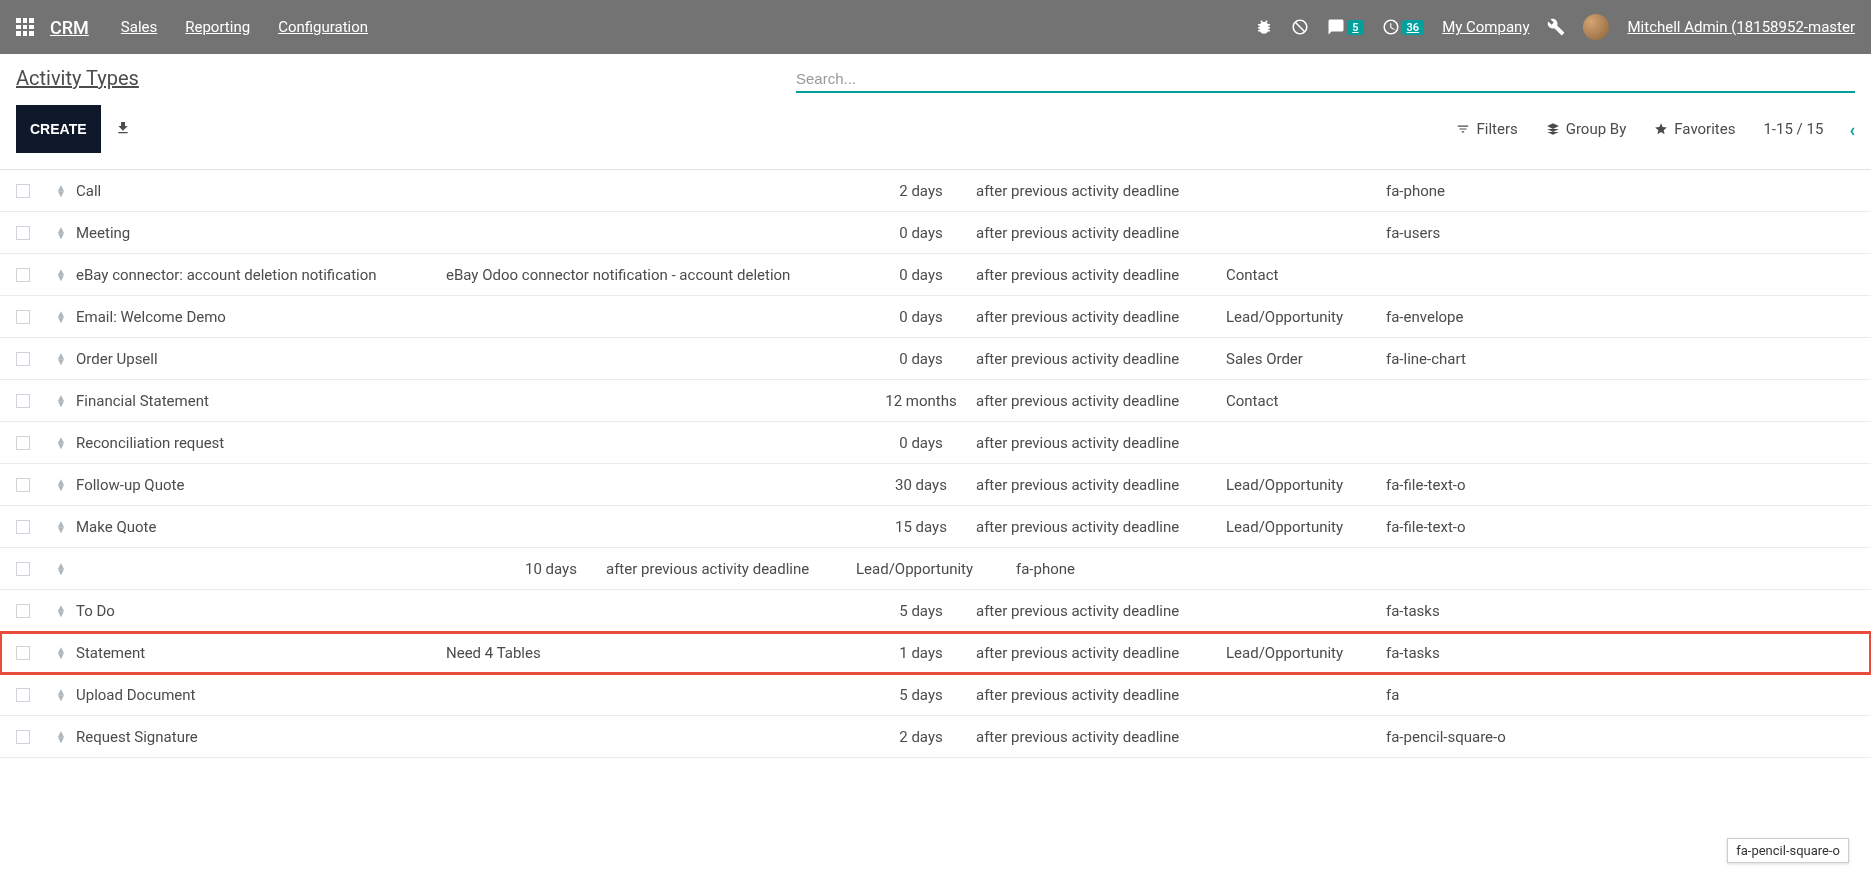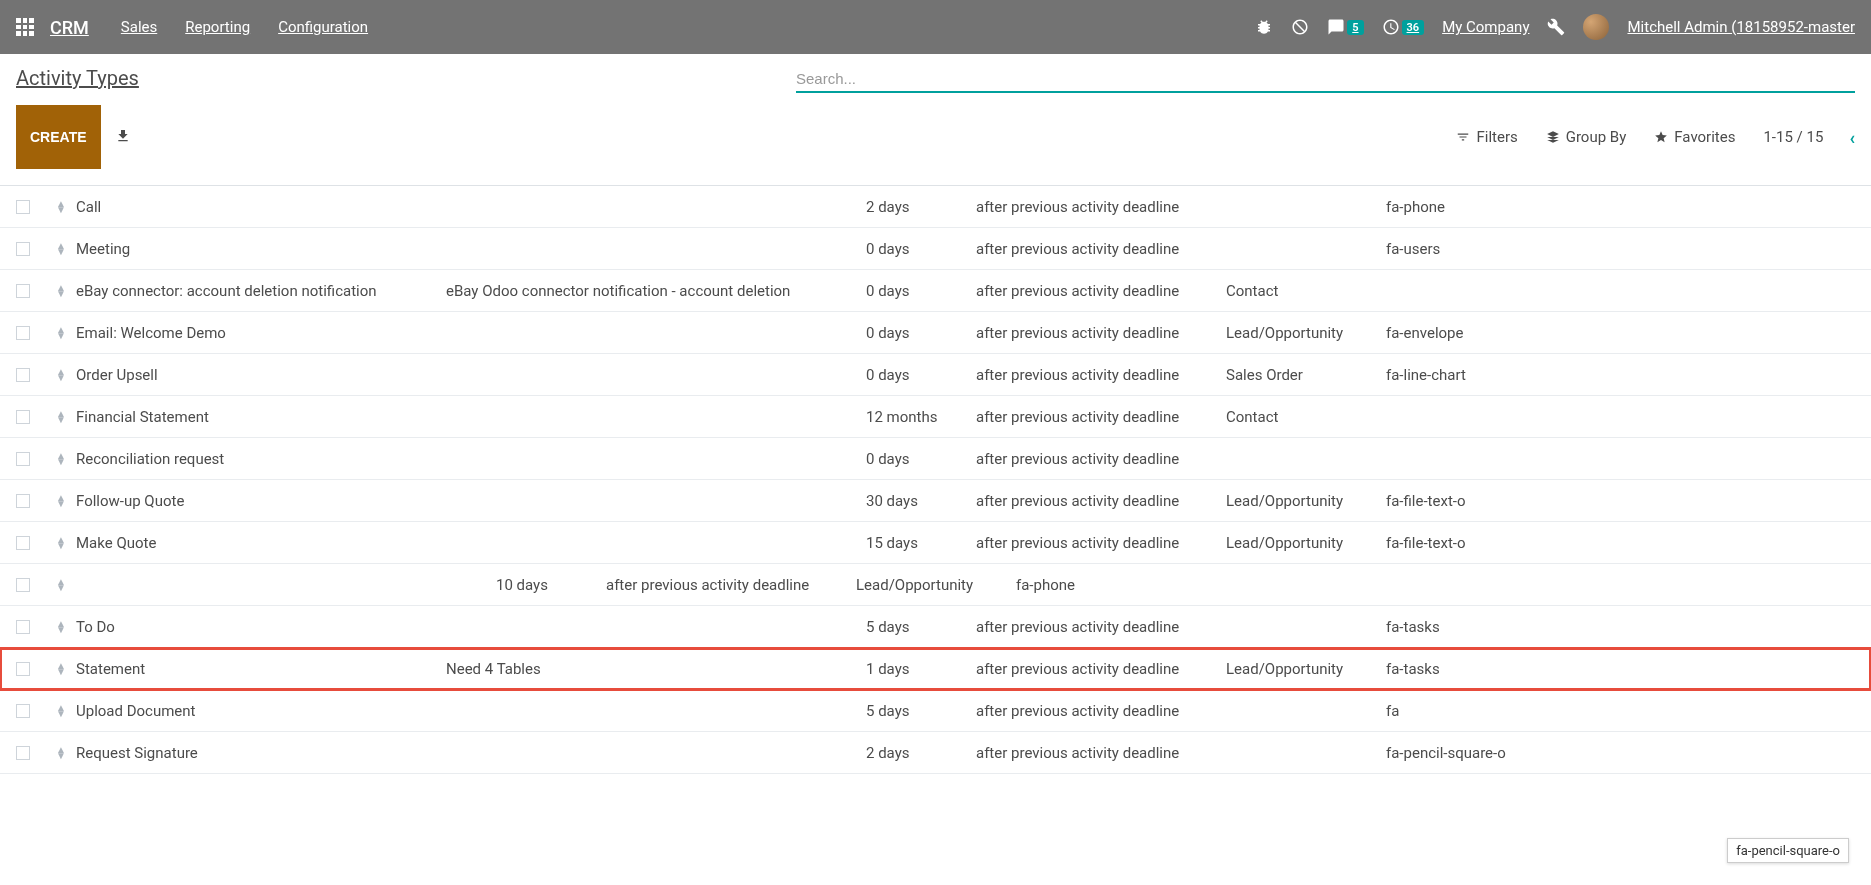--- a/index.html
+++ b/index.html
@@ -18,36 +18,36 @@
 .company-name { font-size: 15px; }
 .avatar { width: 26px; height: 26px; border-radius: 50%; background: radial-gradient(circle at 30% 30%, #d4a574, #8b6239); }
 .username { font-size: 15px; white-space: nowrap; }
 .control-panel { padding: 12px 16px 8px 16px; }
 .cp-top { display: flex; align-items: flex-start; text-decoration: underline; }
 .page-title { font-size: 20px; color: #4c4c4c; flex: 0 0 780px; }
 .search-wrap { flex: 1; border-bottom: 2px solid #00A09D; }
 .search-input { width: 100%; border: none; outline: none; font-size: 15px; color: #666; padding: 4px 0; }
 .search-input::placeholder { color: #999; }
 .cp-bottom { display: flex; align-items: center; margin-top: 12px; }
-.btn-create { background: #a16207; color: #fff; border: none; padding: 24px 14px; font-size: 14px; font-weight: 600; cursor: pointer; text-transform: uppercase; }
+.btn-create { background: #0f172a; color: #fff; border: none; padding: 16px 14px; font-size: 14px; font-weight: 600; cursor: pointer; text-transform: uppercase; }
 .btn-import { margin-left: 14px; cursor: pointer; color: #4c4c4c; }
 .cp-filters { margin-left: auto; display: flex; align-items: center; gap: 28px; padding-left: 300px; }
 .filter-btn { display: flex; align-items: center; gap: 6px; cursor: pointer; color: #4c4c4c; font-size: 15px; }
 .filter-btn svg { width: 14px; height: 14px; fill: #4c4c4c; }
 .pager { margin-left: auto; display: flex; align-items: center; gap: 26px; font-size: 15px; color: #4c4c4c; }
 .pager-arrow { color: #00A09D; cursor: pointer; font-size: 18px; font-weight: bold; }
 .list { margin-top: 8px; border-top: 1px solid #dee2e6; }
 .row { display: flex; align-items: center; border-bottom: 1px solid #e9ecef; padding: 10px 16px; font-size: 15px; color: #4c4c4c; min-height: 42px; }
 .row.highlighted { outline: 3px solid #e74c3c; outline-offset: -2px; }
 .col-check { width: 30px; }
 .checkbox { width: 14px; height: 14px; border: 1px solid #ced4da; cursor: pointer; }
 .col-handle { width: 30px; color: #adb5bd; cursor: grab; display: flex; flex-direction: column; align-items: center; gap: 0px; line-height: 6px; font-size: 10px; }
 .col-name { width: 370px; padding-right: 10px; }
 .col-summary { width: 420px; padding-right: 10px; }
-.col-delay { width: 110px; text-align: left; padding-right: 0; }
+.col-delay { width: 110px; text-align: center; padding-right: 0; }
 .col-delay-from { width: 250px; }
 .col-model { width: 160px; }
 .col-icon-name { flex: 1; }
 .tooltip { position: absolute; right: 22px; bottom: 22px; background: #fff; border: 1px solid #ccc; padding: 4px 8px; font-size: 13px; color: #333; box-shadow: 0 1px 3px rgba(0,0,0,0.15); }
 </style>
 </head>
 <body>
 
 <div class="navbar">
   <div class="navbar-left">

